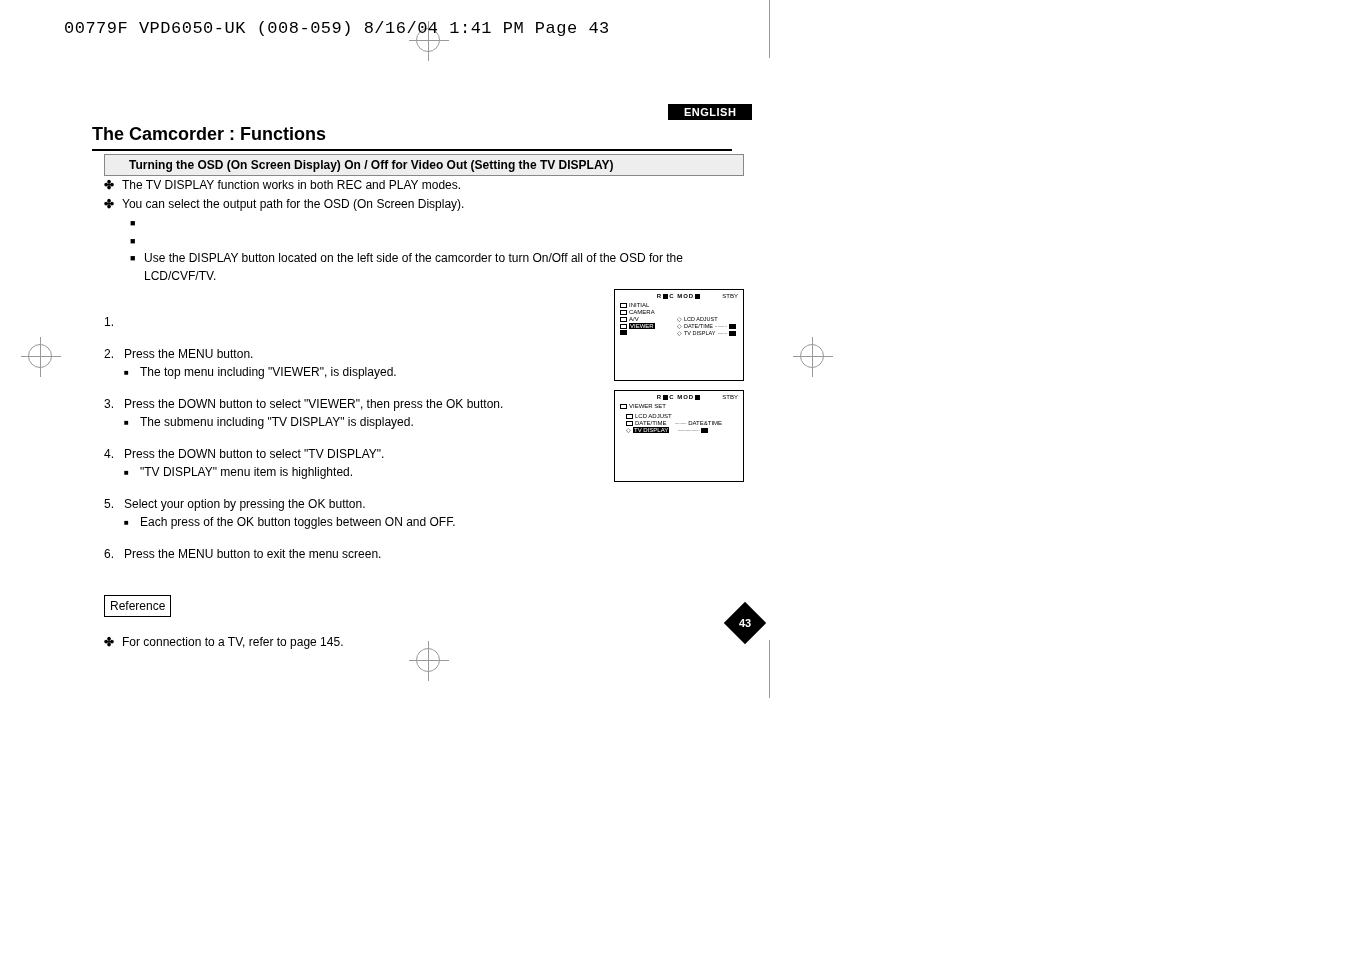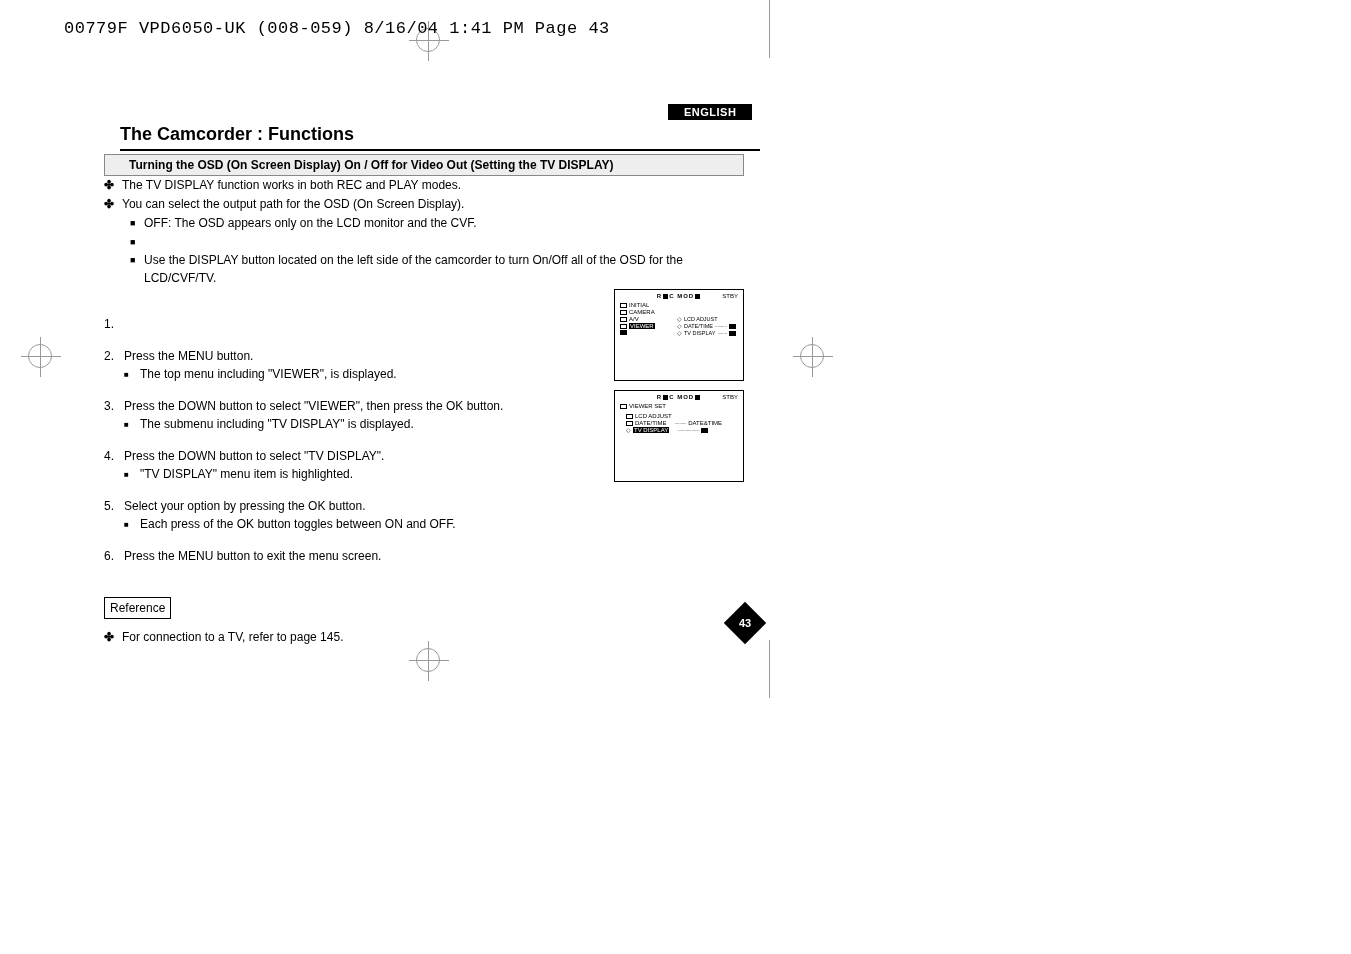--- a/index.html
+++ b/index.html
@@ -122,21 +122,21 @@
       background: #000;
       color: #fff;
       font-size: 11px;
       font-weight: bold;
       padding: 2px 16px;
       letter-spacing: 0.5px;
     }
     .main-title {
       position: absolute;
       top: 124px;
-      left: 120px;
+      left: 92px;
       width: 640px;
       font-size: 18px;
       font-weight: bold;
       border-bottom: 2px solid #000;
       padding-bottom: 4px;
     }
     .sub-title {
       position: absolute;
       top: 154px;
       left: 104px;
@@ -197,21 +197,21 @@
       flex-shrink: 0;
       font-size: 8px;
       padding-top: 4px;
     }
     .reference-box {
       border: 1px solid #000;
       display: inline-block;
       padding: 1px 5px;
       font-size: 12px;
       margin-top: 18px;
-      margin-bottom: 9px;
+      margin-bottom: 16px;
     }
     .ref-item {
       display: flex;
       font-size: 12px;
     }
     .ref-item .marker {
       width: 18px;
       flex-shrink: 0;
       font-weight: bold;
     }
@@ -336,21 +336,20 @@
   <div class="plus-item">
     <div class="marker">✤</div>
     <div>The TV DISPLAY function works in both REC and PLAY modes.</div>
   </div>
   <div class="plus-item">
     <div class="marker">✤</div>
     <div>You can select the output path for the OSD (On Screen Display).</div>
   </div>
   <div class="sq-item">
     <div class="marker">■</div>
-    <div>OFF: The OSD appears only on the LCD monitor and the CVF.</div>
   </div>
   <div class="sq-item">
     <div class="marker">■</div>
   </div>
   <div class="sq-item">
     <div class="marker">■</div>
     <div>Use the DISPLAY button located on the left side of the camcorder to turn On/Off all of the OSD for the LCD/CVF/TV.</div>
   </div>
 
   <div class="steps">

